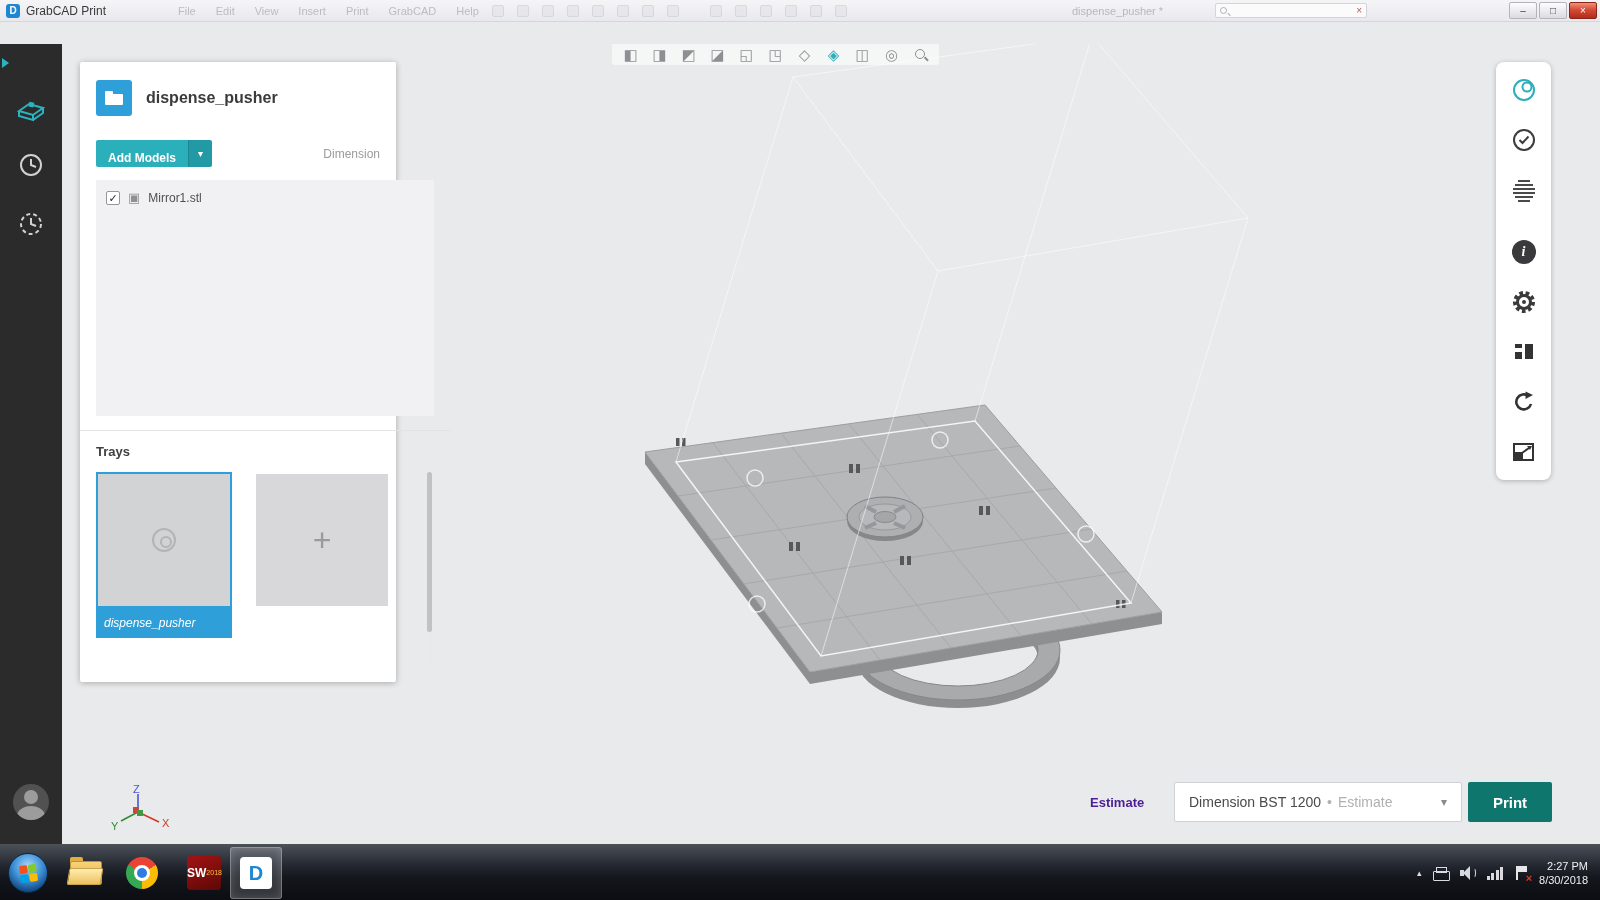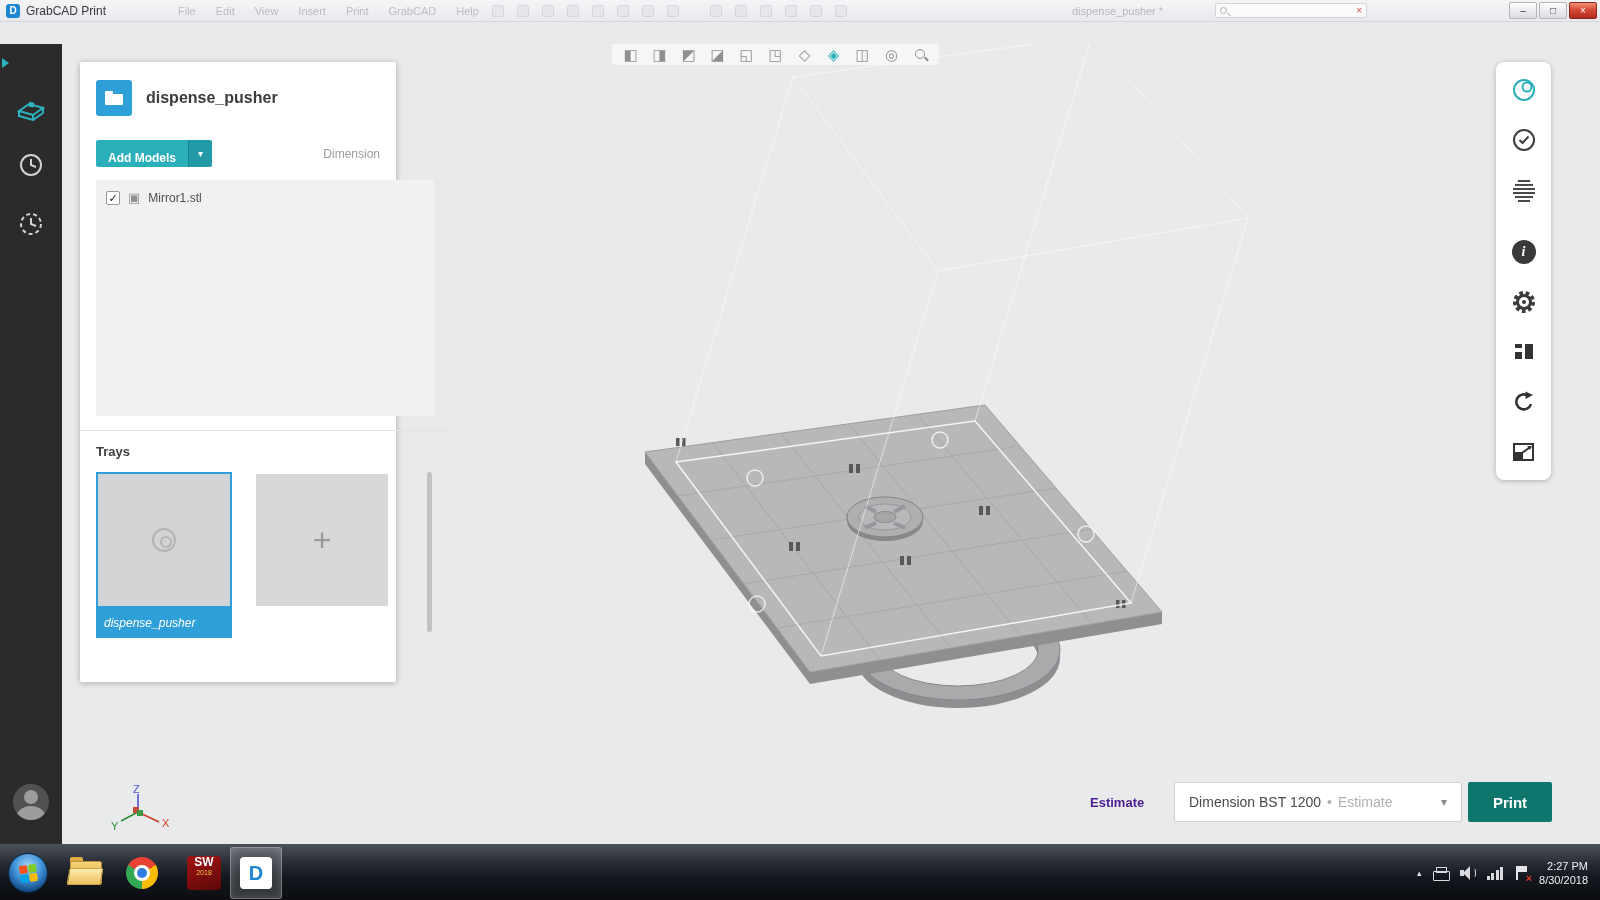--- a/index.html
+++ b/index.html
@@ -110,21 +110,21 @@
   .tile.active { background:rgba(255,255,255,.16); border:1px solid rgba(255,255,255,.32); box-shadow:inset 0 0 8px rgba(255,255,255,.18); }
   .folder-tb { position:relative; width:32px; height:24px; }
   .folder-tb::before { content:""; position:absolute; left:0; top:-4px; width:13px; height:6px; background:#e0ae45; border-radius:2px 2px 0 0; }
   .folder-tb .back { position:absolute; inset:0; background:linear-gradient(#f8d478,#dca43f); border-radius:2px; border:1px solid #b8913a; }
   .folder-tb .front { position:absolute; left:-2px; top:7px; width:34px; height:17px; background:linear-gradient(#ffedb0,#ecc05f); border-radius:2px; transform:skewX(-10deg); border:1px solid #c9a34a; }
   .chrome-ic { position:relative; width:32px; height:32px; border-radius:50%;
     background:conic-gradient(from -60deg,#ea4335 0 120deg,#fbbc05 120deg 240deg,#34a853 240deg 360deg); }
   .chrome-ic::before { content:""; position:absolute; left:8px; top:8px; width:16px; height:16px; background:#fff; border-radius:50%; }
   .chrome-ic::after { content:""; position:absolute; left:11px; top:11px; width:10px; height:10px; background:#2f7de1; border-radius:50%; }
   .sw-ic { width:34px; height:34px; border-radius:4px; background:linear-gradient(160deg,#a31313,#5d0808);
-    display:flex; flex-direction:column; align-items:center; justify-content:flex-start;margin-left:12px; }
+    display:flex; align-items:center; justify-content:space-between;margin-left:12px; }
   .sw-ic .sw { color:#fff; font-size:12px; font-weight:bold; line-height:13px; }
   .sw-ic .yr { color:#f4c33c; font-size:7px; line-height:8px; }
   .gc-ic { width:32px; height:32px; background:#fff; border-radius:4px; display:flex; align-items:center; justify-content:center; }
   .gc-ic span { color:#1d87d3; font-size:20px; font-weight:bold; }
   .systray { position:absolute; right:4px; top:0; height:56px; display:flex; align-items:center; gap:11px; padding-right:4px; }
   .chev { color:#dcdcde; font-size:9px; cursor:pointer; }
   .prn-ic { position:relative; width:16px; height:13px; cursor:pointer; }
   .prn-ic::before { content:""; position:absolute; left:3px; top:0; width:9px; height:4px; border:1.4px solid #dadade; }
   .prn-ic::after { content:""; position:absolute; left:0; top:4px; width:15px; height:8px; border:1.4px solid #dadade; border-radius:1px; }
   .spk { position:relative; width:16px; height:14px; cursor:pointer; }

